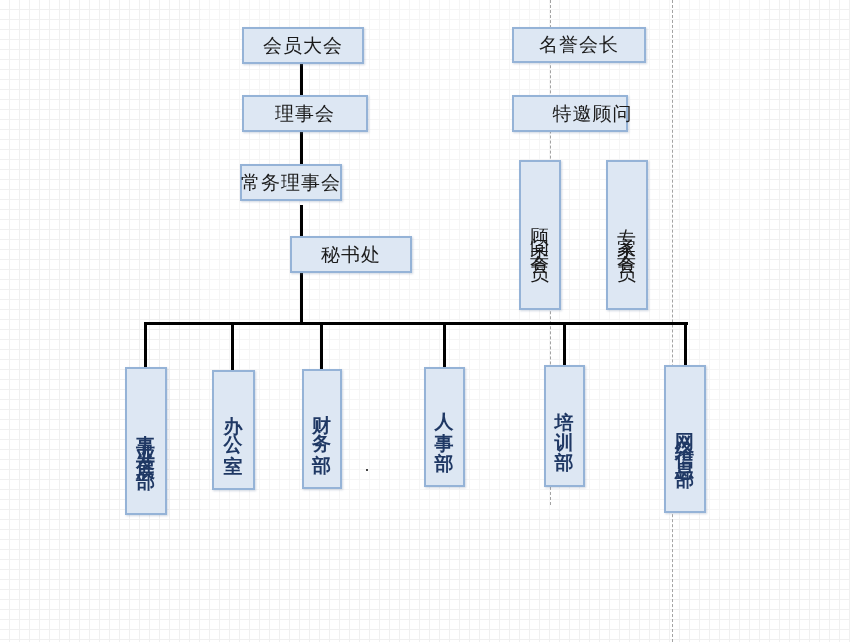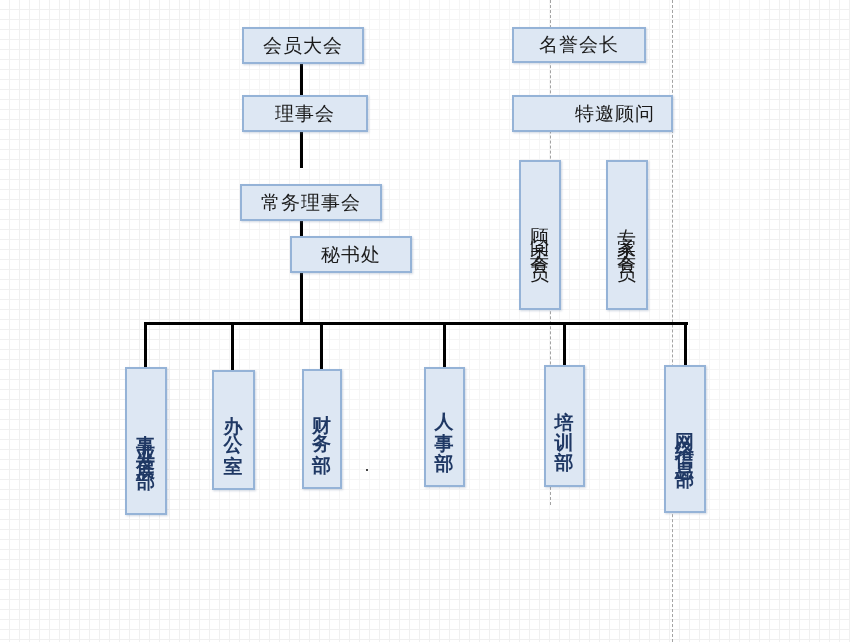--- a/index.html
+++ b/index.html
@@ -61,25 +61,25 @@
   <div class="line" style="left:144px;top:322px;width:544px;height:3px;"></div>
   <div class="line" style="left:144px;top:322px;width:3px;height:45px;"></div>
   <div class="line" style="left:231px;top:322px;width:3px;height:48px;"></div>
   <div class="line" style="left:320px;top:322px;width:3px;height:47px;"></div>
   <div class="line" style="left:443px;top:322px;width:3px;height:45px;"></div>
   <div class="line" style="left:563px;top:322px;width:3px;height:43px;"></div>
   <div class="line" style="left:684px;top:322px;width:3px;height:43px;"></div>
 
   <div class="box" style="left:242px;top:27px;width:122px;height:37px;">会员大会</div>
   <div class="box" style="left:242px;top:95px;width:126px;height:37px;">理事会</div>
-  <div class="box" style="left:240px;top:184px;width:142px;height:37px;">常务理事会</div>
+  <div class="box" style="left:240px;top:164px;width:102px;height:37px;">常务理事会</div>
   <div class="box" style="left:242px;top:236px;width:122px;height:37px;margin-left:48px;">秘书处</div>
 
   <div class="box" style="left:512px;top:27px;width:134px;height:36px;">名誉会长</div>
-  <div class="box" style="left:512px;top:95px;width:161px;height:37px;padding-left:45px;">特邀顾问</div>
+  <div class="box" style="left:512px;top:95px;width:116px;height:37px;padding-left:45px;">特邀顾问</div>
 
   <div class="box vtext" style="left:519px;top:160px;width:42px;height:150px;">顾问委会员</div>
   <div class="box vtext" style="left:606px;top:160px;width:42px;height:150px;">专家委会员</div>
 
   <div class="box vtext dept" style="left:125px;top:367px;width:42px;height:148px;">事业发展部</div>
   <div class="box vtext dept wide" style="left:212px;top:370px;width:43px;height:120px;">办公室</div>
   <div class="box vtext dept wide" style="left:302px;top:369px;width:40px;height:120px;">财务部</div>
   <div class="box vtext dept wide" style="left:424px;top:367px;width:41px;height:120px;">人事部</div>
   <div class="box vtext dept wide" style="left:544px;top:365px;width:41px;height:122px;">培训部</div>
   <div class="box vtext dept" style="left:664px;top:365px;width:42px;height:148px;">网络信息部</div>

